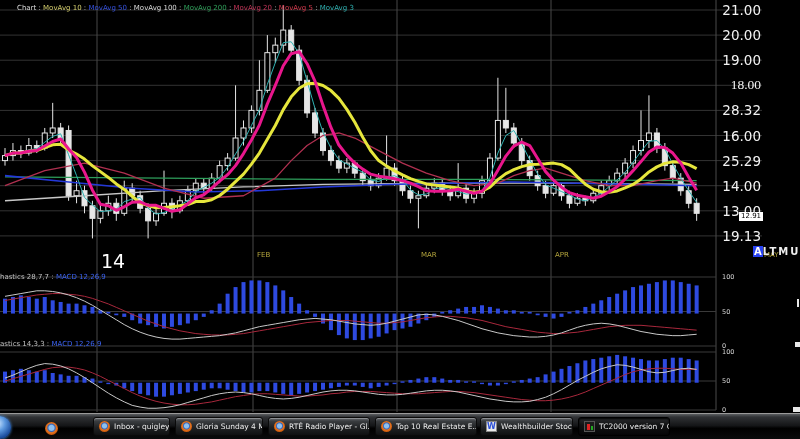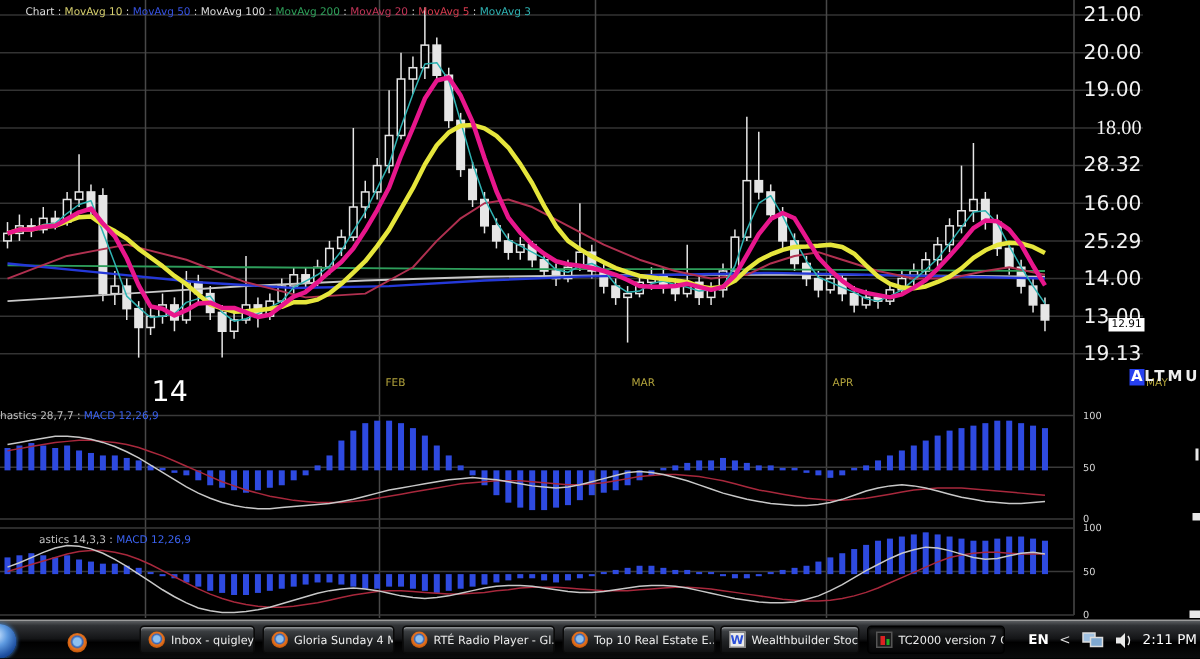--- a/index.html
+++ b/index.html
@@ -494,21 +494,21 @@
   <div id="price-badge">12.91</div>
 
   <div id="symbol-entry"><span class="hl">A</span><span>LTMU</span></div>
   <div id="corner-value">1.0</div>
 
   <div id="osc-labels">
       <div class="panel-label" style="left: 0px; top: 273px;"><span class="pfx">hastics 28,7,7</span><span class="pfx"> : </span><span class="macd">MACD 12,26,9</span></div>
       <div class="osc-tick" style="top: 273px;">100</div>
       <div class="osc-tick" style="top: 307.5px;">50</div>
       <div class="osc-tick" style="top: 342px;">0</div>
-      <div class="panel-label" style="left: 0px; top: 356px; padding-left: 26px;"><span class="pfx">astics 14,3,3</span><span class="pfx"> : </span><span class="macd">MACD 12,26,9</span></div>
+      <div class="panel-label" style="left: 0px; top: 340px;"><span class="pfx">astics 14,3,3</span><span class="pfx"> : </span><span class="macd">MACD 12,26,9</span></div>
       <div class="osc-tick" style="top: 348px;">100</div>
       <div class="osc-tick" style="top: 377px;">50</div>
       <div class="osc-tick" style="top: 406px;">0</div>
     </div>
 
   <div class="edge-mark" style="left:795px;top:342px;width:5px;height:5px;"></div>
   <div class="edge-mark" style="left:793px;top:407px;width:7px;height:5px;"></div>
   <div class="edge-mark" style="left:797px;top:299px;width:2px;height:8px;"></div>
 
   <div id="taskbar">
@@ -533,27 +533,14 @@
         </div>
         <div class="tb-btn" style="left: 480px; width: 93px;">
           <span class="ico ico-word">W</span>
           <span>Wealthbuilder Stock ...</span>
         </div>
         <div class="tb-btn active" style="left: 578px; width: 92px;">
           <span class="ico ico-tc2000"></span>
           <span>TC2000 version 7 Gol...</span>
         </div>
       </div>
-    <div id="tray">
-      <span style="font-weight:700;">EN</span>
-      <span class="chev">&lt;</span>
-      <svg width="15" height="12">
-          <rect x="1" y="1" width="8" height="6" fill="#9fc0e0" stroke="#dcdcdc"></rect>
-          <rect x="6" y="4" width="8" height="6" fill="#7fa8d0" stroke="#dcdcdc"></rect>
-        </svg>
-      <svg width="12" height="12">
-          <polygon points="1,4 4,4 7,1 7,11 4,8 1,8" fill="#e8e8e8"></polygon>
-          <path d="M9 3 q2 3 0 6" stroke="#e8e8e8" fill="none"></path>
-        </svg>
-      <span id="clock">2:11 PM</span>
-    </div>
   </div>
 </div>
 
 </body></html>

